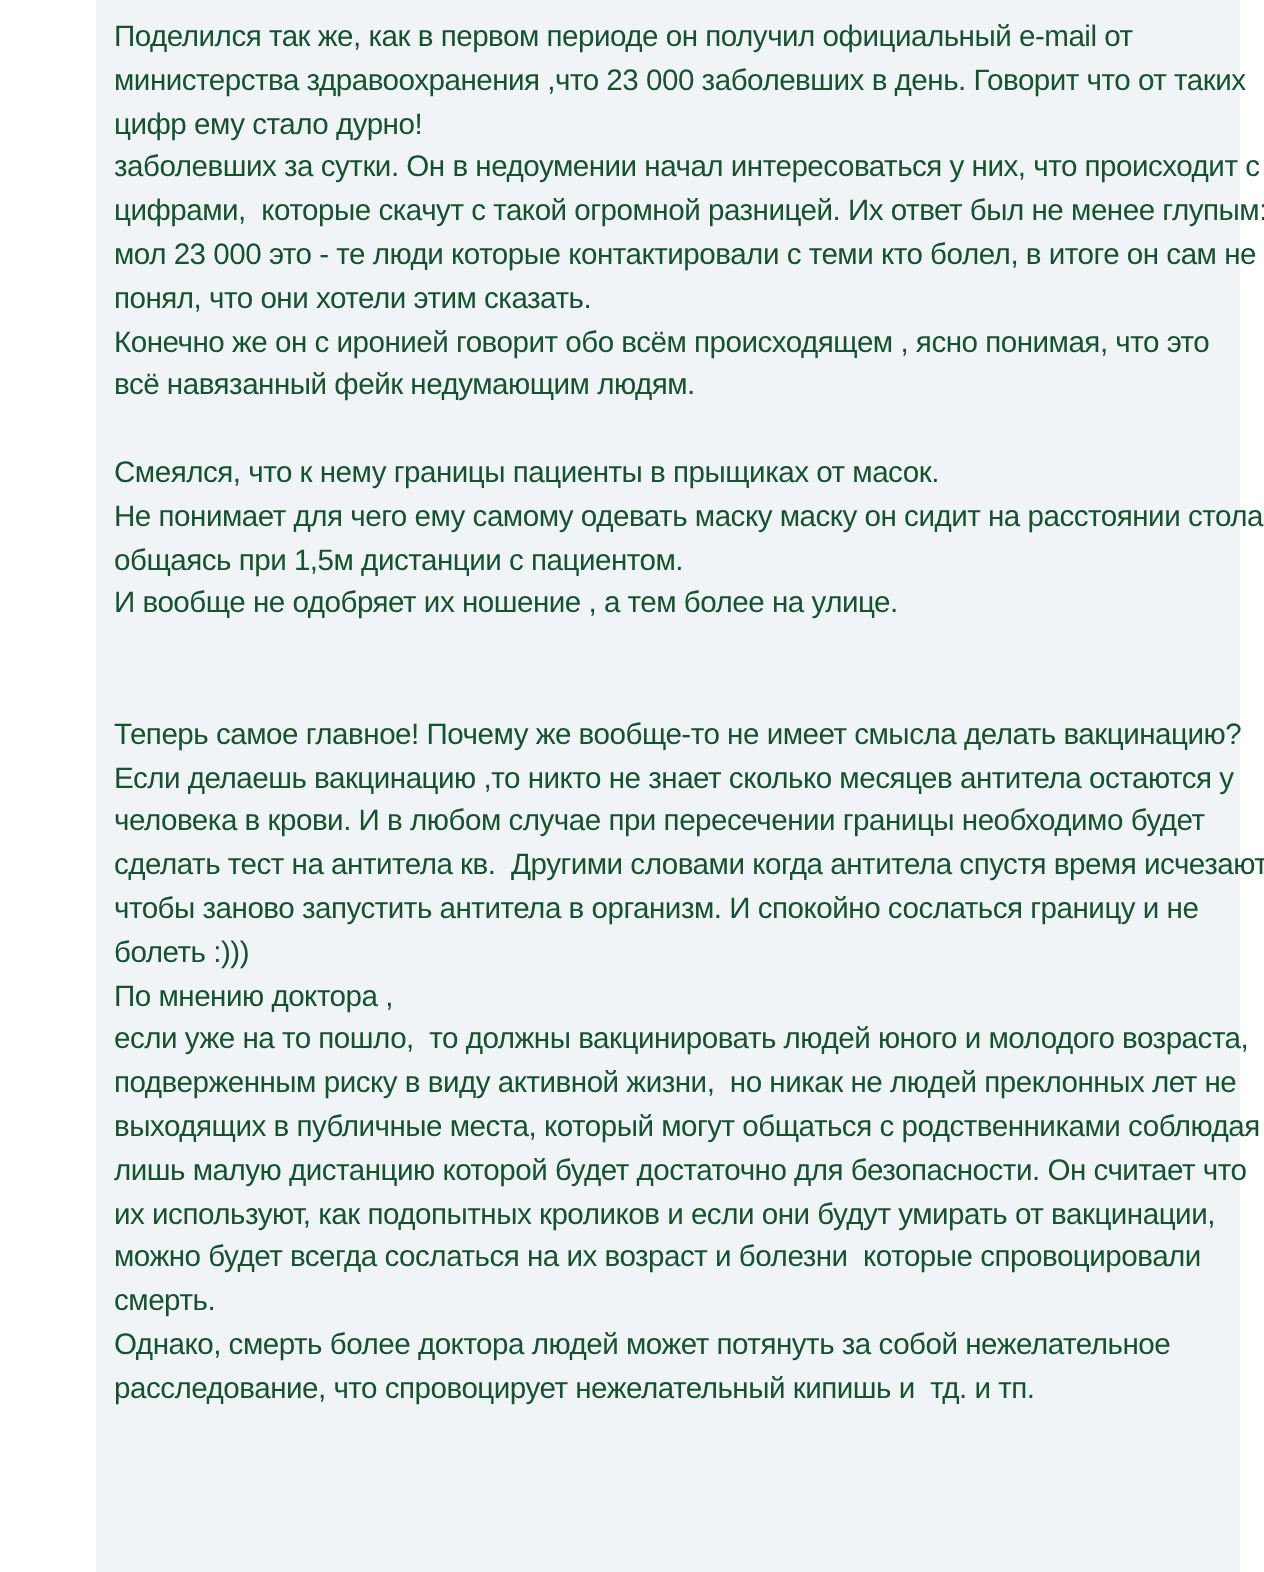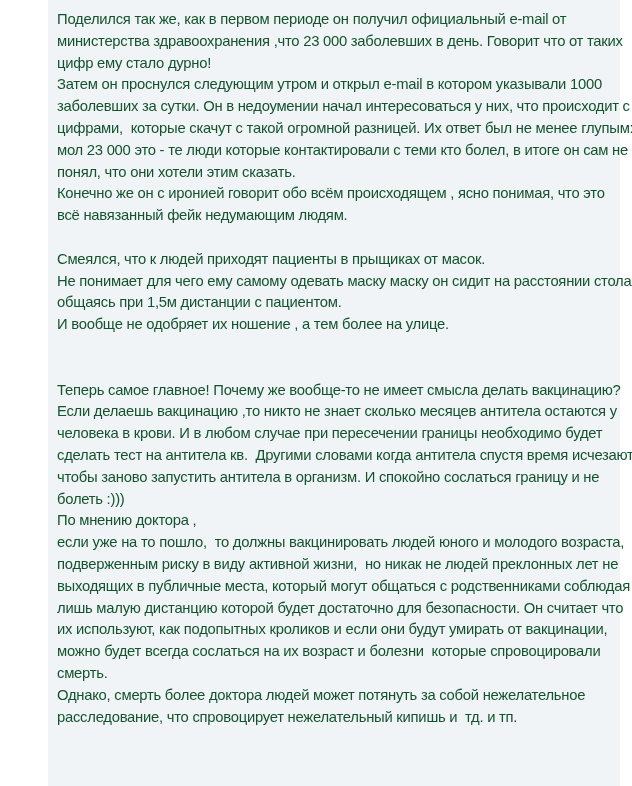--- a/index.html
+++ b/index.html
@@ -38,29 +38,28 @@
   }
 </style>
 </head>
 <body>
 
 <div class="page">
   <div class="doc-panel" style="background-color: rgb(240, 244, 247); color: #14532d;">
       <div class="text-line">Поделился так же, как в первом периоде он получил официальный e-mail от</div>
       <div class="text-line">министерства здравоохранения ,что 23 000 заболевших в день. Говорит что от таких</div>
       <div class="text-line">цифр ему стало дурно!</div>
-      <div class="text-line">Затем он проснулся следующим утром и открыл e-mail в котором указывали 1000</div>
       <div class="text-line">заболевших за сутки. Он в недоумении начал интересоваться у них, что происходит с</div>
       <div class="text-line">цифрами,  которые скачут с такой огромной разницей. Их ответ был не менее глупым:</div>
       <div class="text-line">мол 23 000 это - те люди которые контактировали с теми кто болел, в итоге он сам не</div>
       <div class="text-line">понял, что они хотели этим сказать.</div>
       <div class="text-line">Конечно же он с иронией говорит обо всём происходящем , ясно понимая, что это</div>
       <div class="text-line">всё навязанный фейк недумающим людям.</div>
       <div class="text-line"></div>
-      <div class="text-line">Смеялся, что к людей приходят пациенты в прыщиках от масок.</div>
+      <div class="text-line">Смеялся, что к нему границы пациенты в прыщиках от масок.</div>
       <div class="text-line">Не понимает для чего ему самому одевать маску маску он сидит на расстоянии стола</div>
       <div class="text-line">общаясь при 1,5м дистанции с пациентом.</div>
       <div class="text-line">И вообще не одобряет их ношение , а тем более на улице.</div>
       <div class="text-line"></div>
       <div class="text-line"></div>
       <div class="text-line">Теперь самое главное! Почему же вообще-то не имеет смысла делать вакцинацию?</div>
       <div class="text-line">Если делаешь вакцинацию ,то никто не знает сколько месяцев антитела остаются у</div>
       <div class="text-line">человека в крови. И в любом случае при пересечении границы необходимо будет</div>
       <div class="text-line">сделать тест на антитела кв.  Другими словами когда антитела спустя время исчезают (</div>
       <div class="text-line">чтобы заново запустить антитела в организм. И спокойно сослаться границу и не</div>

